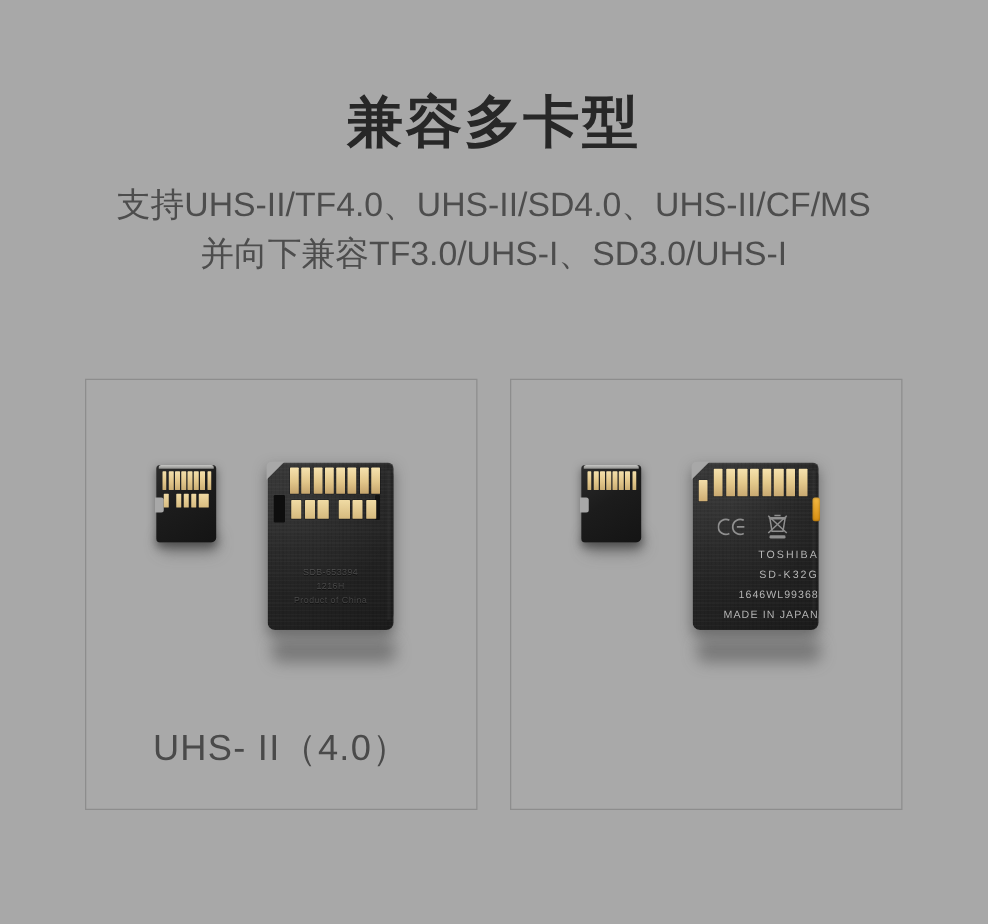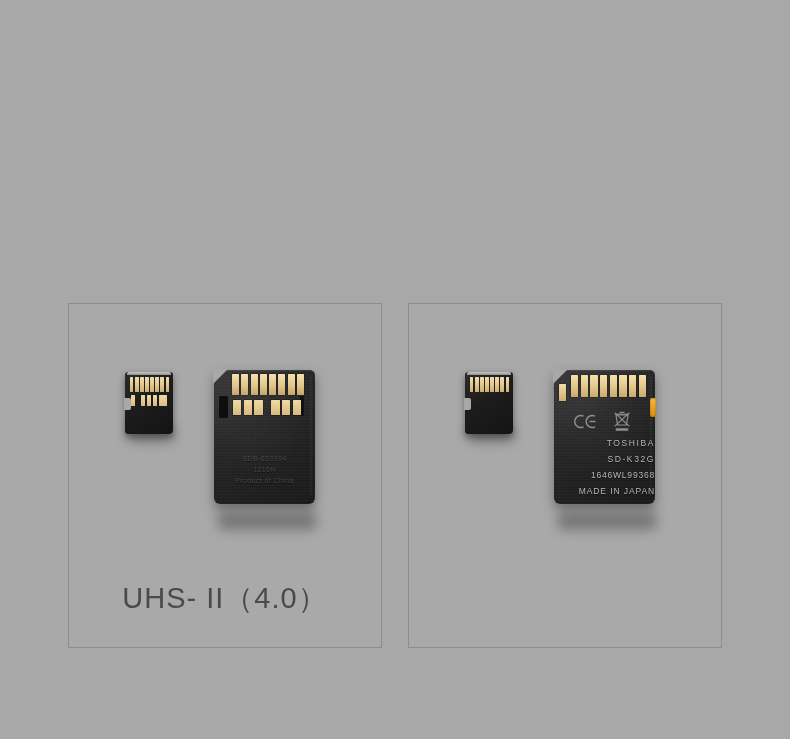--- a/index.html
+++ b/index.html
@@ -302,20 +302,25 @@
     right: 8px;
     height: 26px;
   }
   .ce-mark { position: absolute; left: 12px; top: 4px; }
   .weee-mark { position: absolute; right: 14px; top: 0px; }
 </style>
 </head>
 <body>
 
 <div class="header">
+  <h1 class="title">兼容多卡型</h1>
+  <p class="subtitle">
+    <span class="subtitle-line">支持UHS-II/TF4.0、UHS-II/SD4.0、UHS-II/CF/MS</span>
+    <span class="subtitle-line">并向下兼容TF3.0/UHS-I、SD3.0/UHS-I</span>
+  </p>
 </div>
 
 <div class="panels">
 
   <div class="panel">
     <div class="panel-stage">
 
       <div class="card-shadow" style="left:58px; top:122px; width:48px; height:16px;"></div>
       <div class="msd" style="left:56px; top:68px;">
         <div class="msd-bevel"></div>

